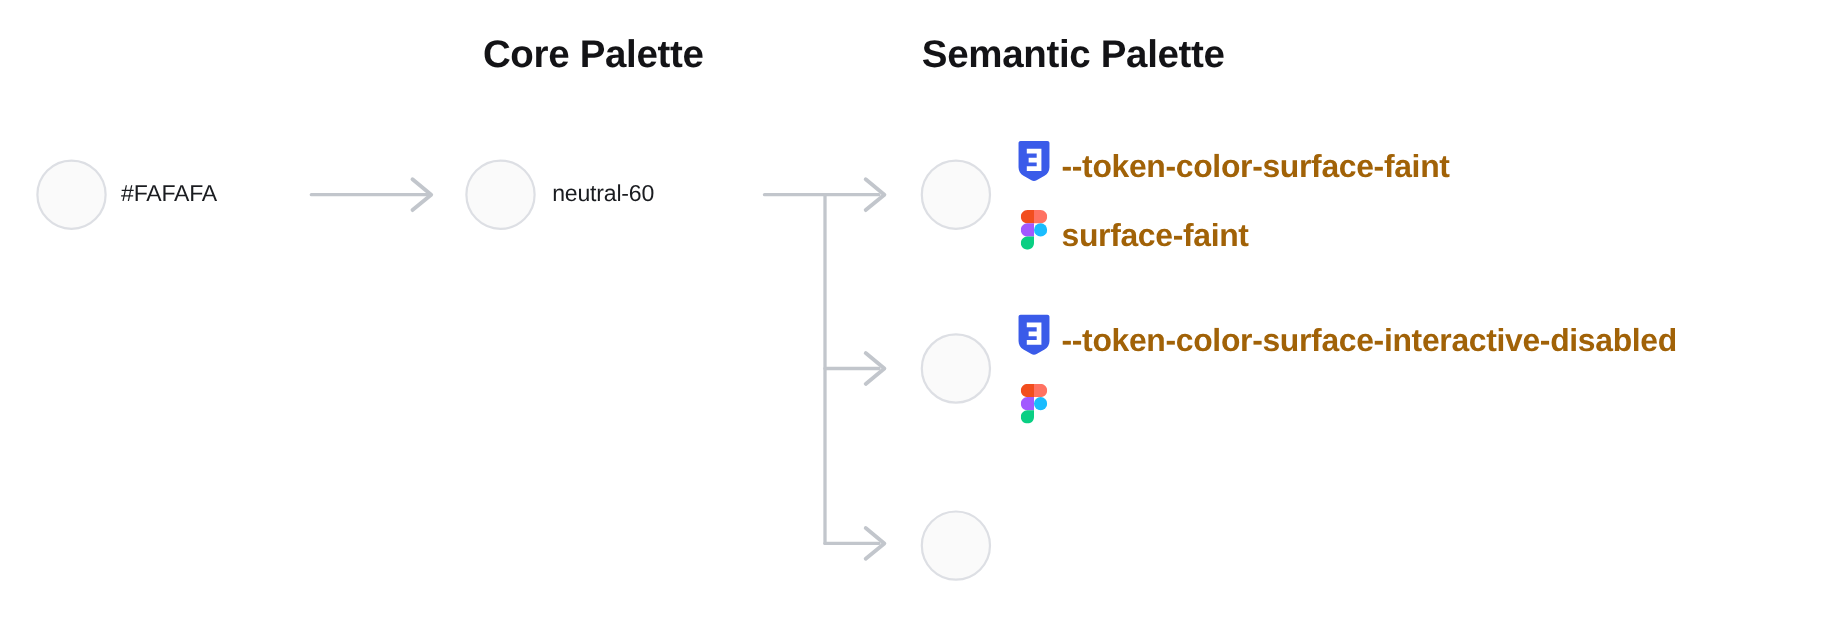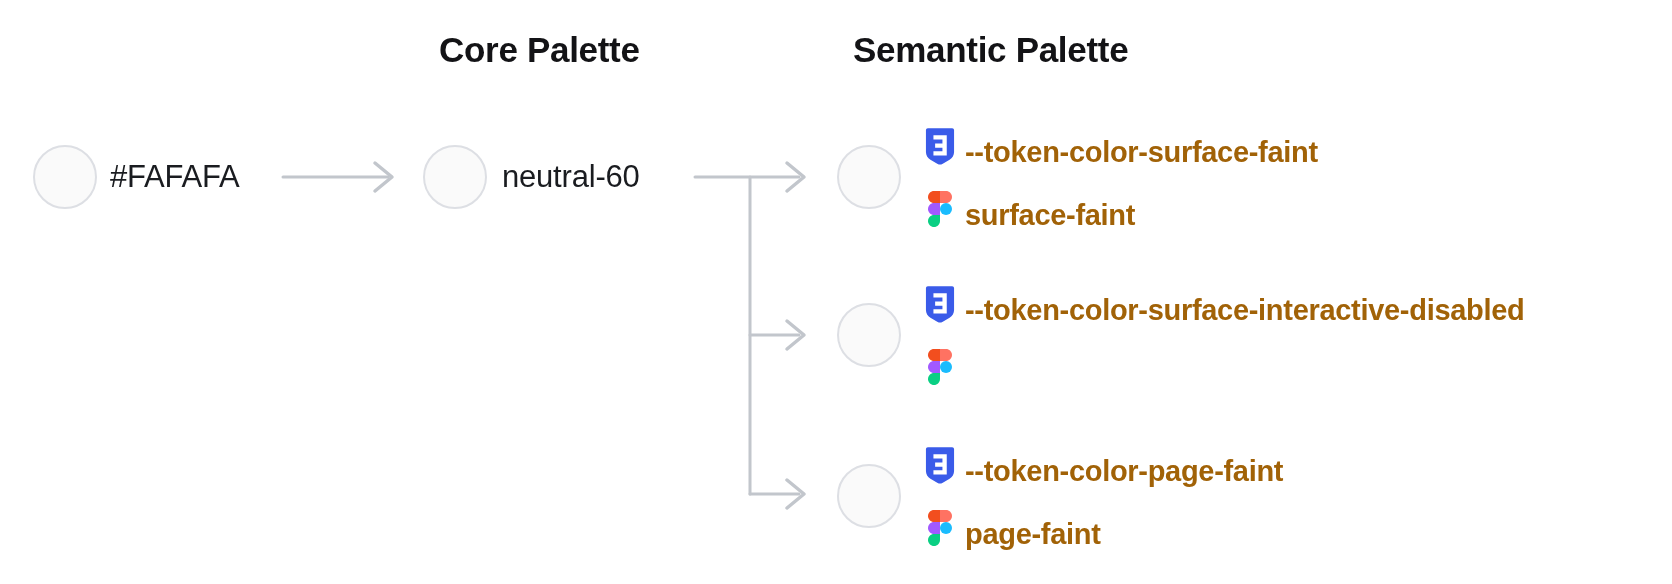--- a/index.html
+++ b/index.html
@@ -19,37 +19,37 @@
     top: 30px;
     font-size: 35px;
     font-weight: 700;
     letter-spacing: -0.3px;
     line-height: 40px;
     white-space: nowrap;
     color: #131316;
   }
   .hdr-hex { left: 30px; }
   .hdr-core { left: 423px; margin-left: 16px; }
-  .hdr-semantic { left: 838px; margin-left: 15px; }
+  .hdr-semantic { left: 838px; }
 
   .swatch {
     position: absolute;
     width: 64px;
     height: 64px;
     border-radius: 50%;
     background: #FAFAFA;
     border: 2px solid #DDDFE4;
     box-sizing: border-box;
   }
   .node-label {
     position: absolute;
     top: 145px;
     height: 64px;
     line-height: 64px;
-    font-size: 31px;
+    font-size: 21px;
     font-weight: 500;
     letter-spacing: -0.2px;
     white-space: nowrap;
     color: #1A1C20;
   }
 
   .connector-layer {
     position: absolute;
     left: 0; top: 0;
     width: 1672px;
@@ -172,38 +172,15 @@
             <circle fill="#1ABCFE" cx="28.5" cy="28.5" r="9.5"></circle>
             <path fill="#0ACF83" d="M19 38 H9.5 C4.25 38 0 42.25 0 47.5 C0 52.75 4.25 57 9.5 57 C14.75 57 19 52.75 19 47.5 Z"></path>
           </svg>
         </span>
       </div>
     </div>
   </div>
 
   <div class="semantic-entry" style="top:441px;">
     <div class="swatch"></div>
-    <div class="entry-lines">
-      <div class="entry-line">
-        <span class="icon-box">
-          <svg width="30" height="38" viewBox="0 0 32 40">
-            <path fill="#3A5BE9" d="M3 1 H29 C30.1 1 31 1.9 31 3 V26.5 C31 29.9 29.2 33 26.2 34.7 L18.5 39.1 C17 40 15 40 13.5 39.1 L5.8 34.7 C2.8 33 1 29.9 1 26.5 V3 C1 1.9 1.9 1 3 1 Z"></path>
-            <path fill="#ffffff" d="M9 8.5 H23.2 V13 H13.5 V13 H18.6 V13 H23.2 V30 H9 V25.5 H18.6 V21.8 H10.8 V17.3 H18.6 V13 H9 Z"></path>
-          </svg>
-        </span>
-        <span class="token-text">--token-color-page-faint</span>
-      </div>
-      <div class="entry-line">
-        <span class="icon-box">
-          <svg width="24" height="36" viewBox="0 0 38 57">
-            <path fill="#F24E1E" d="M19 0 H9.5 C4.25 0 0 4.25 0 9.5 C0 14.75 4.25 19 9.5 19 H19 Z"></path>
-            <path fill="#FF7262" d="M19 0 H28.5 C33.75 0 38 4.25 38 9.5 C38 14.75 33.75 19 28.5 19 H19 Z"></path>
-            <path fill="#A259FF" d="M19 19 H9.5 C4.25 19 0 23.25 0 28.5 C0 33.75 4.25 38 9.5 38 H19 Z"></path>
-            <circle fill="#1ABCFE" cx="28.5" cy="28.5" r="9.5"></circle>
-            <path fill="#0ACF83" d="M19 38 H9.5 C4.25 38 0 42.25 0 47.5 C0 52.75 4.25 57 9.5 57 C14.75 57 19 52.75 19 47.5 Z"></path>
-          </svg>
-        </span>
-        <span class="token-text">page-faint</span>
-      </div>
-    </div>
   </div>
 
 </div>
 
 </body></html>

